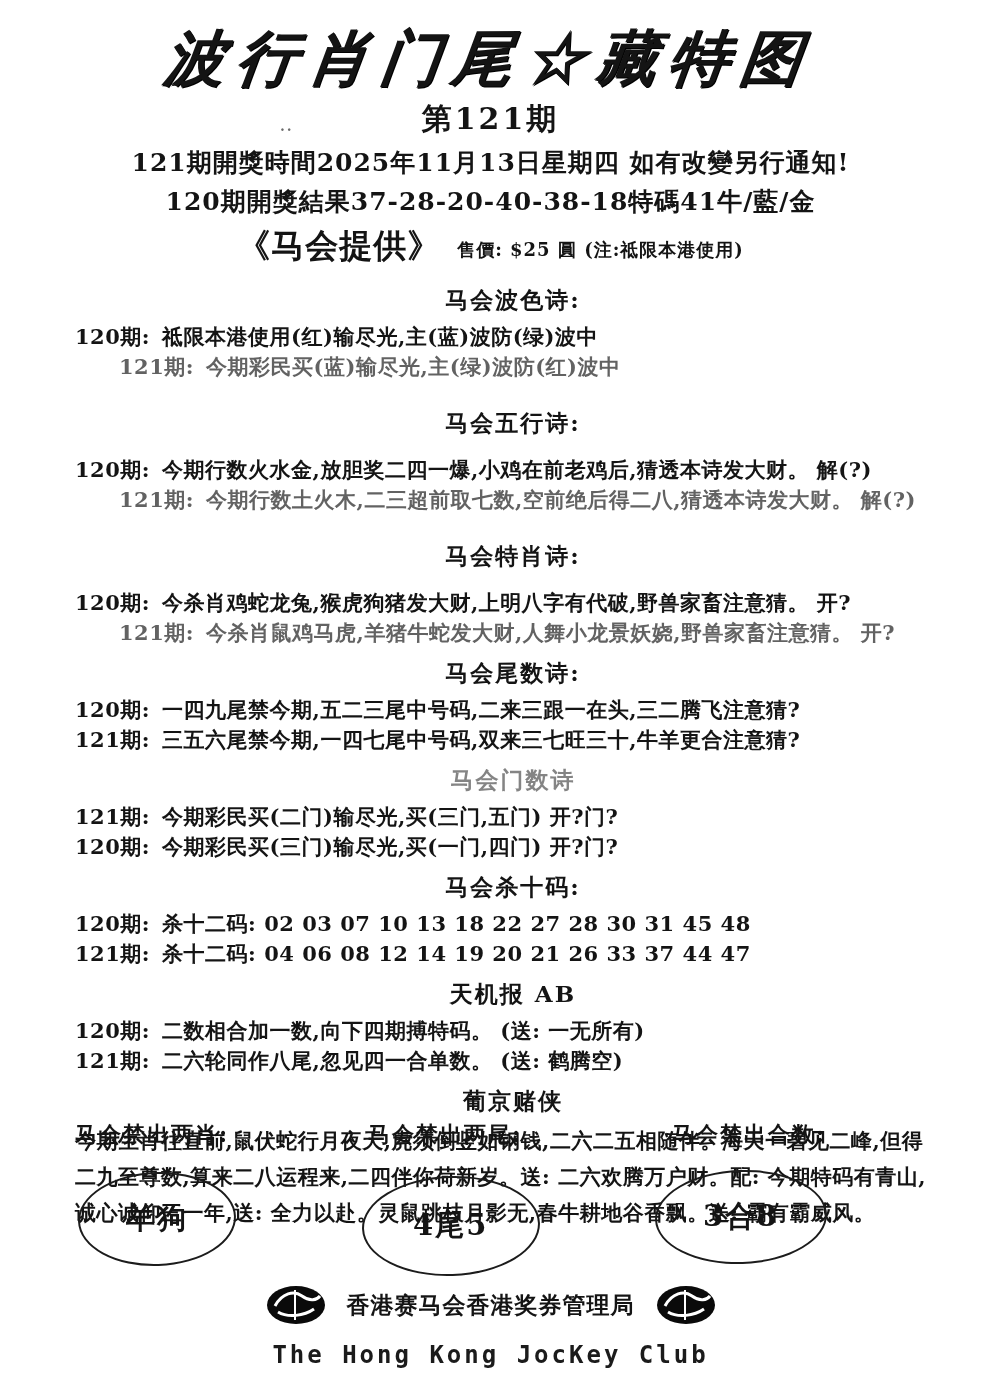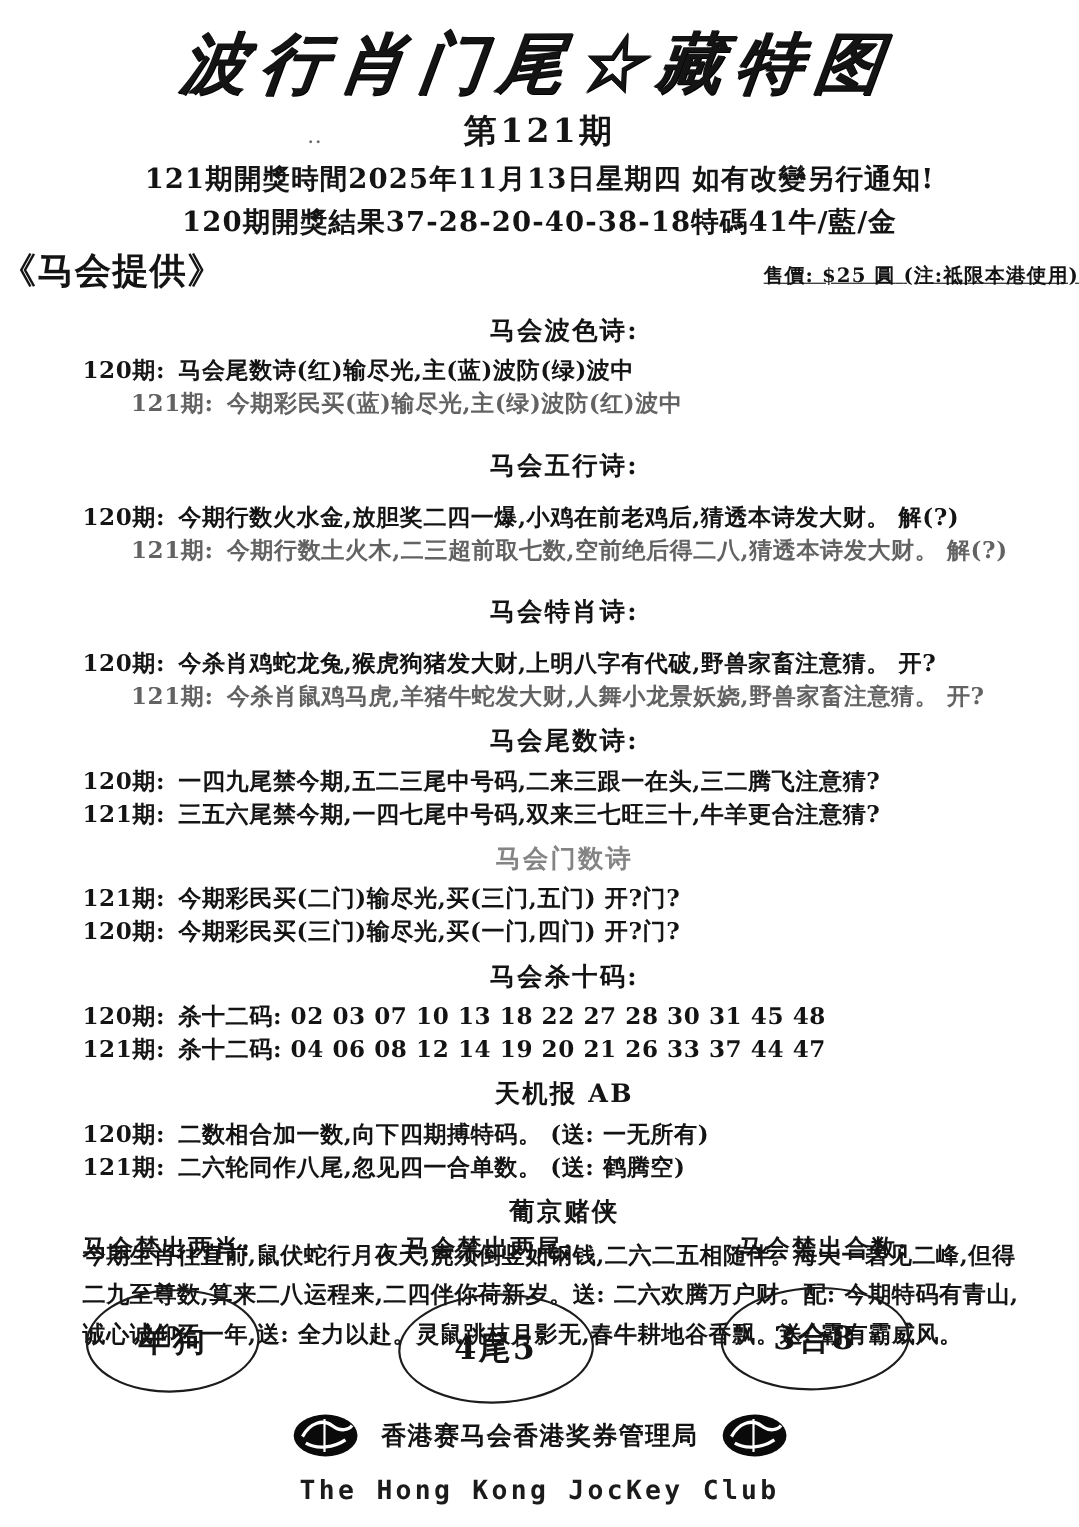--- a/index.html
+++ b/index.html
@@ -23,25 +23,25 @@
     text-shadow:1px 1px 0 #000;
     white-space:nowrap;
   }
   .scan-artifact {
     position:absolute; left:280px; top:118px;
     font-size:14px; color:#6a6a6a; letter-spacing:2px;
   }
   .issue { text-align:center; font-size:30px; margin-top:6px; letter-spacing:3px; }
   .notice { text-align:center; font-size:25px; margin-top:6px; letter-spacing:1px; white-space:nowrap; }
   .provider-row {
-    display:flex; justify-content:space-between; align-items:flex-end;
+    display:flex; justify-content:center; align-items:flex-end;
     gap:16px; margin-top:6px;
   }
   .provider { font-size:33px; letter-spacing:1px; }
-  .price-note { font-size:18px; padding-bottom:7px; letter-spacing:1px;text-decoration:underline; }
+  .price-note { font-size:18px; padding-bottom:7px; letter-spacing:1px; }
   
   .content { padding:6px 30px 0 75px; }
   .section-heading { font-size:23px; letter-spacing:2px;text-align:center; }
   .poem-line { font-size:21px; line-height:30px; white-space:nowrap; letter-spacing:0.5px; }
   .label { margin-right:12px; }
   .sec { margin-top:10px; }
   .sec .section-heading { margin-bottom:6px; }
   .sec.gap-lg { margin-top:26px; }
   .sec.gap-lg .section-heading { margin-bottom:16px; }
   .faded  { color:#3c3c3c; opacity:.8;margin-left:44px; }
@@ -85,21 +85,21 @@
     <span class="price-note">
       <span>售價: $25 圓</span>
       <span>(注:祗限本港使用)</span>
     </span>
   </div>
 
   <div class="content">
 
     <div class="sec">
       <div class="section-heading">马会波色诗:</div>
-      <div class="poem-line"><span class="label">120期:</span><span>马会尾数诗(红)输尽光,主(蓝)波防(绿)波中</span></div>
+      <div class="poem-line"><span class="label">120期:</span><span>祗限本港使用(红)输尽光,主(蓝)波防(绿)波中</span></div>
       <div class="poem-line faded"><span class="label">121期:</span><span>今期彩民买(蓝)输尽光,主(绿)波防(红)波中</span></div>
     </div>
 
     <div class="sec gap-lg">
       <div class="section-heading">马会五行诗:</div>
       <div class="poem-line"><span class="label">120期:</span><span>今期行数火水金,放胆奖二四一爆,小鸡在前老鸡后,猜透本诗发大财。 解(?)</span></div>
       <div class="poem-line faded"><span class="label">121期:</span><span>今期行数土火木,二三超前取七数,空前绝后得二八,猜透本诗发大财。 解(?)</span></div>
     </div>
 
     <div class="sec gap-lg">

